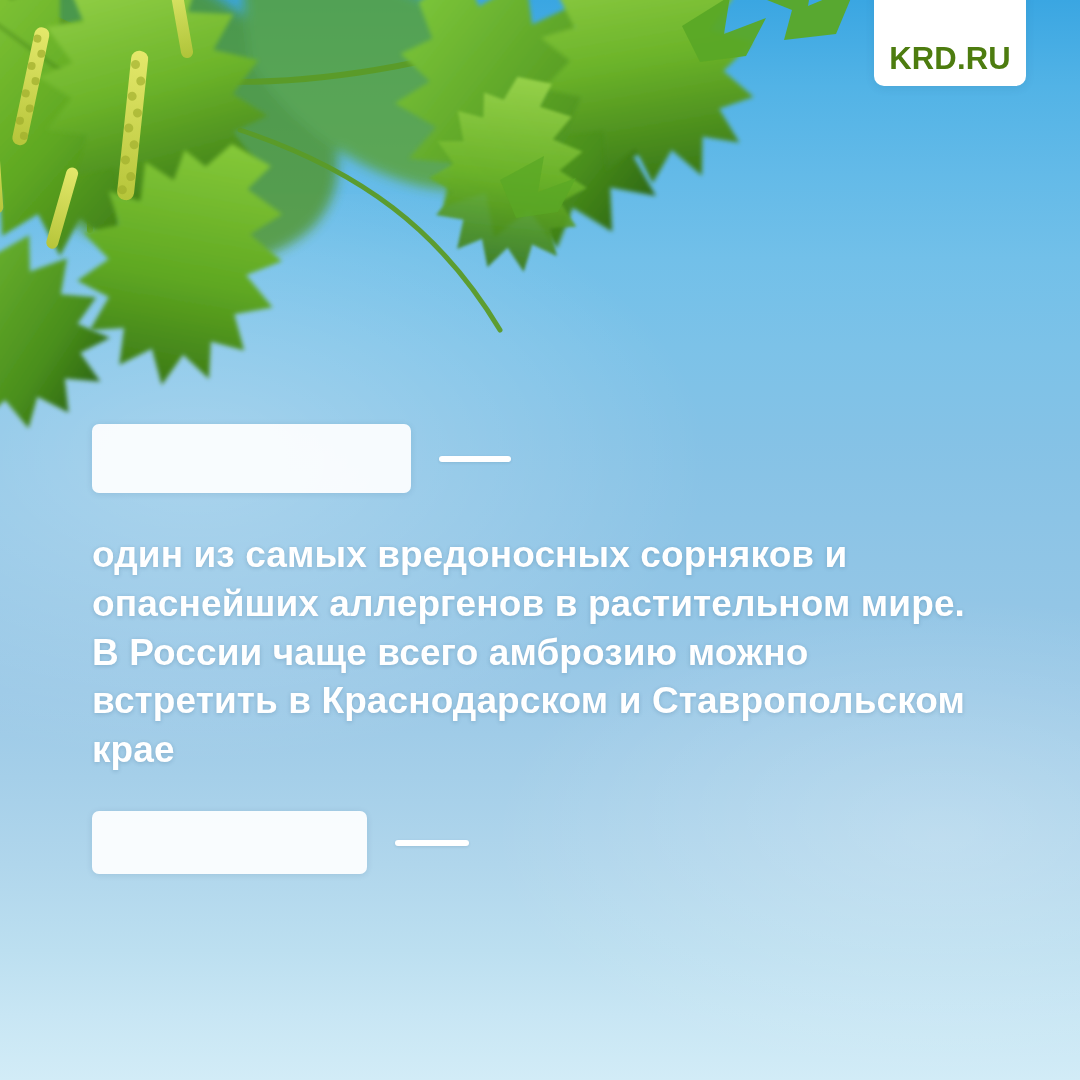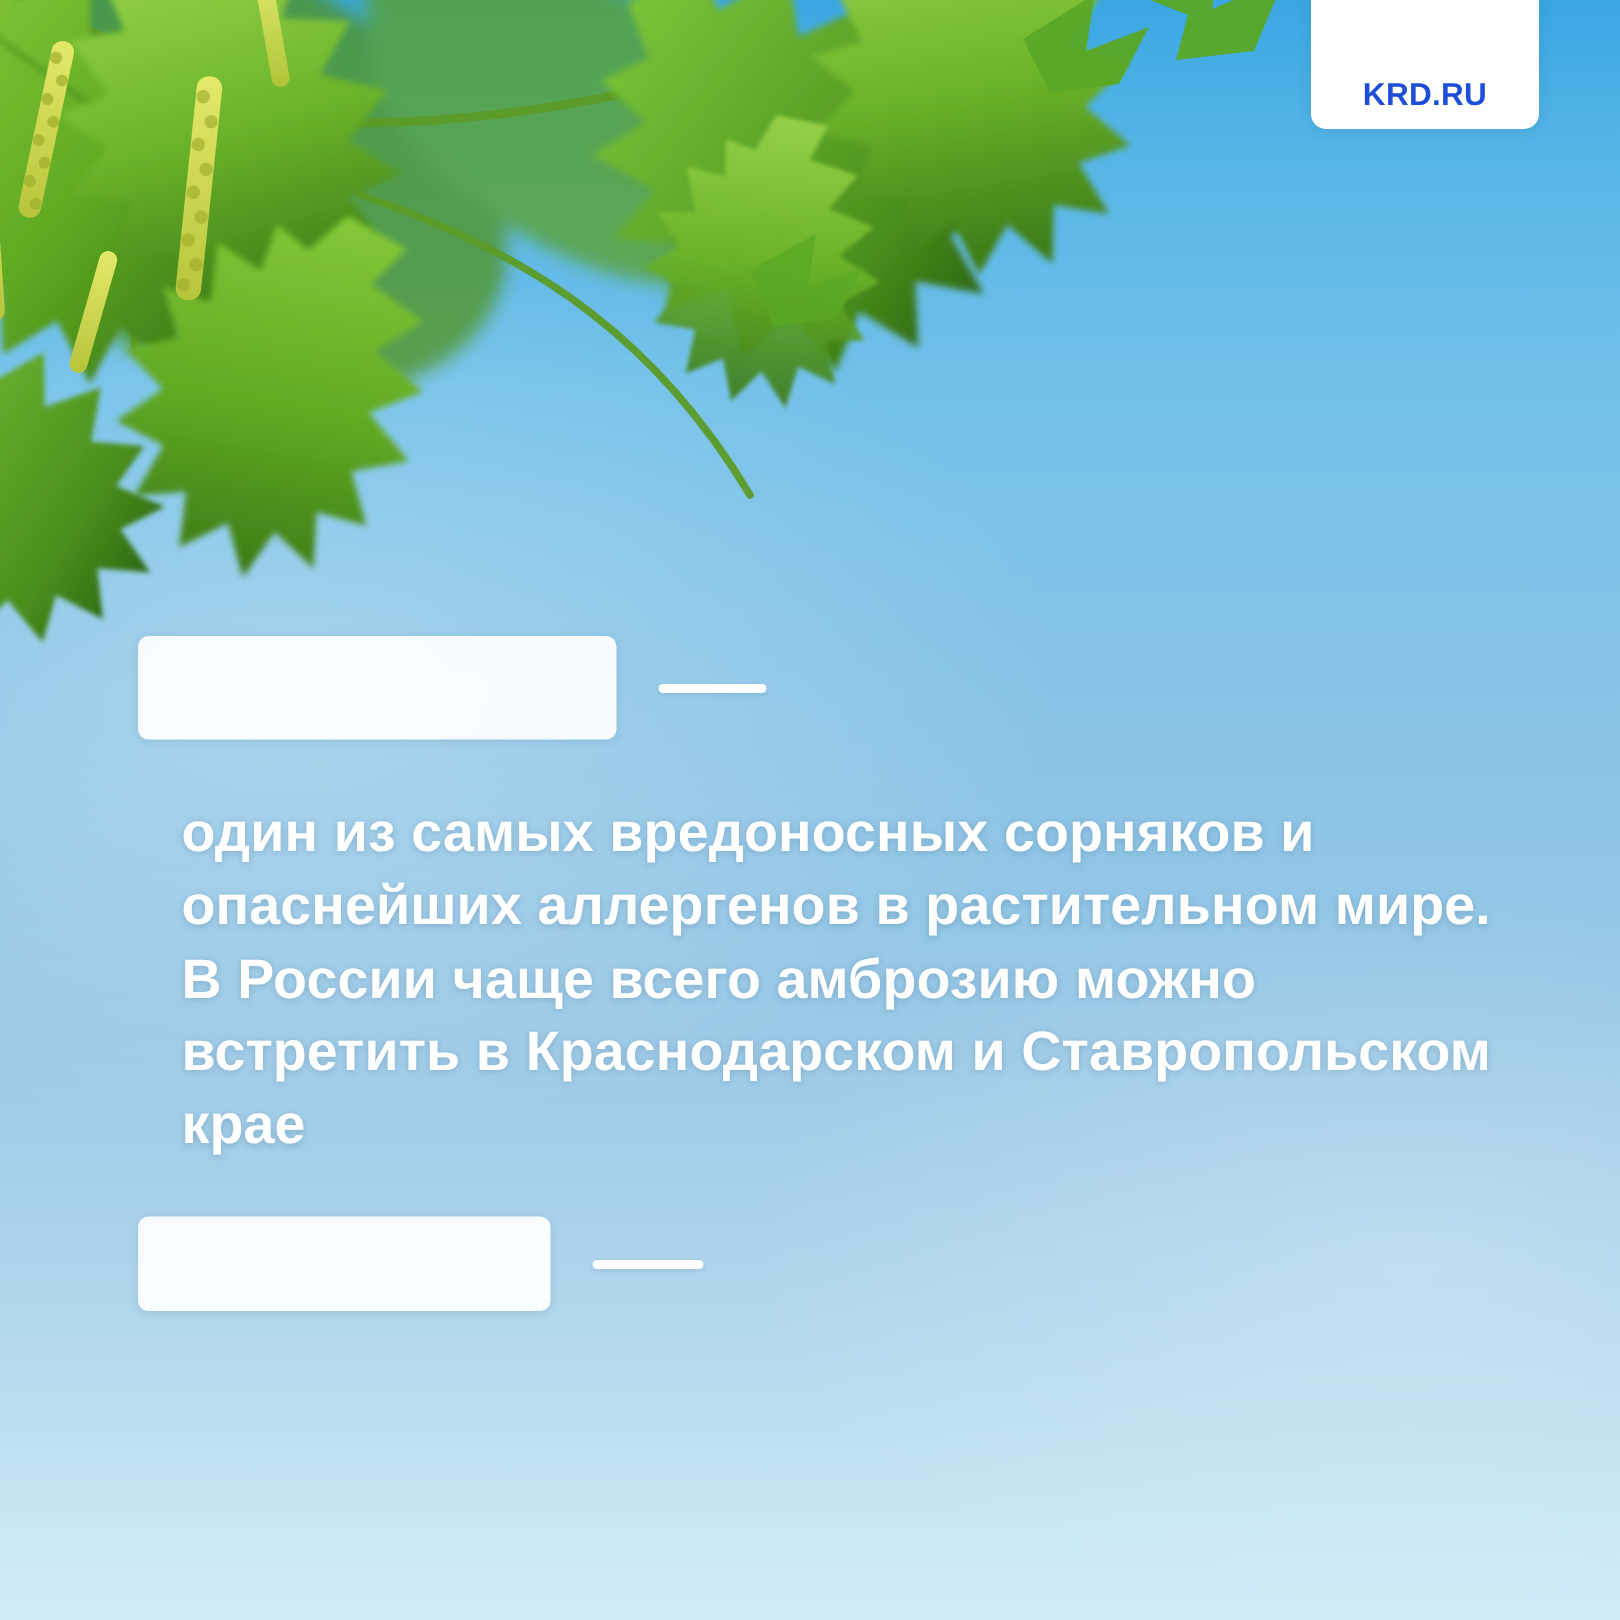--- a/index.html
+++ b/index.html
@@ -72,24 +72,24 @@
     background: #ffffff;
     border-radius: 10px;
     box-shadow: 0 2px 10px rgba(20,60,90,0.10);
     display: flex;
     align-items: flex-end;
     justify-content: center;
     padding-bottom: 12px;
     box-sizing: border-box;
   }
   .logo-text {
-    font-size: 21px;
+    font-size: 31px;
     font-weight: bold;
     letter-spacing: 0.2px;
-    color: #1d4ed8;
+    color: #4d7c0f;
     line-height: 1;
   }
 
   
   .content {
     position: absolute;
     left: 92px;
     top: 424px;
     width: 900px;
   }
@@ -140,21 +140,20 @@
 
   .paragraph {
     margin-top: 38px;
     width: 880px;
     font-size: 37px;
     font-weight: bold;
     line-height: 1.32;
     color: #ffffff;
     text-shadow: 0 1px 4px rgba(25,70,105,0.22);
     letter-spacing: 0.1px;
-    margin-left: 29px;
   }
 
   .bloom-row {
     margin-top: 36px;
     display: flex;
     align-items: center;
   }
   .bloom-row .chip { padding: 11px 20px 12px 20px; }
   .bloom-row .chip-text { font-size: 40px; letter-spacing: 1.8px; }
   .bloom-value {

